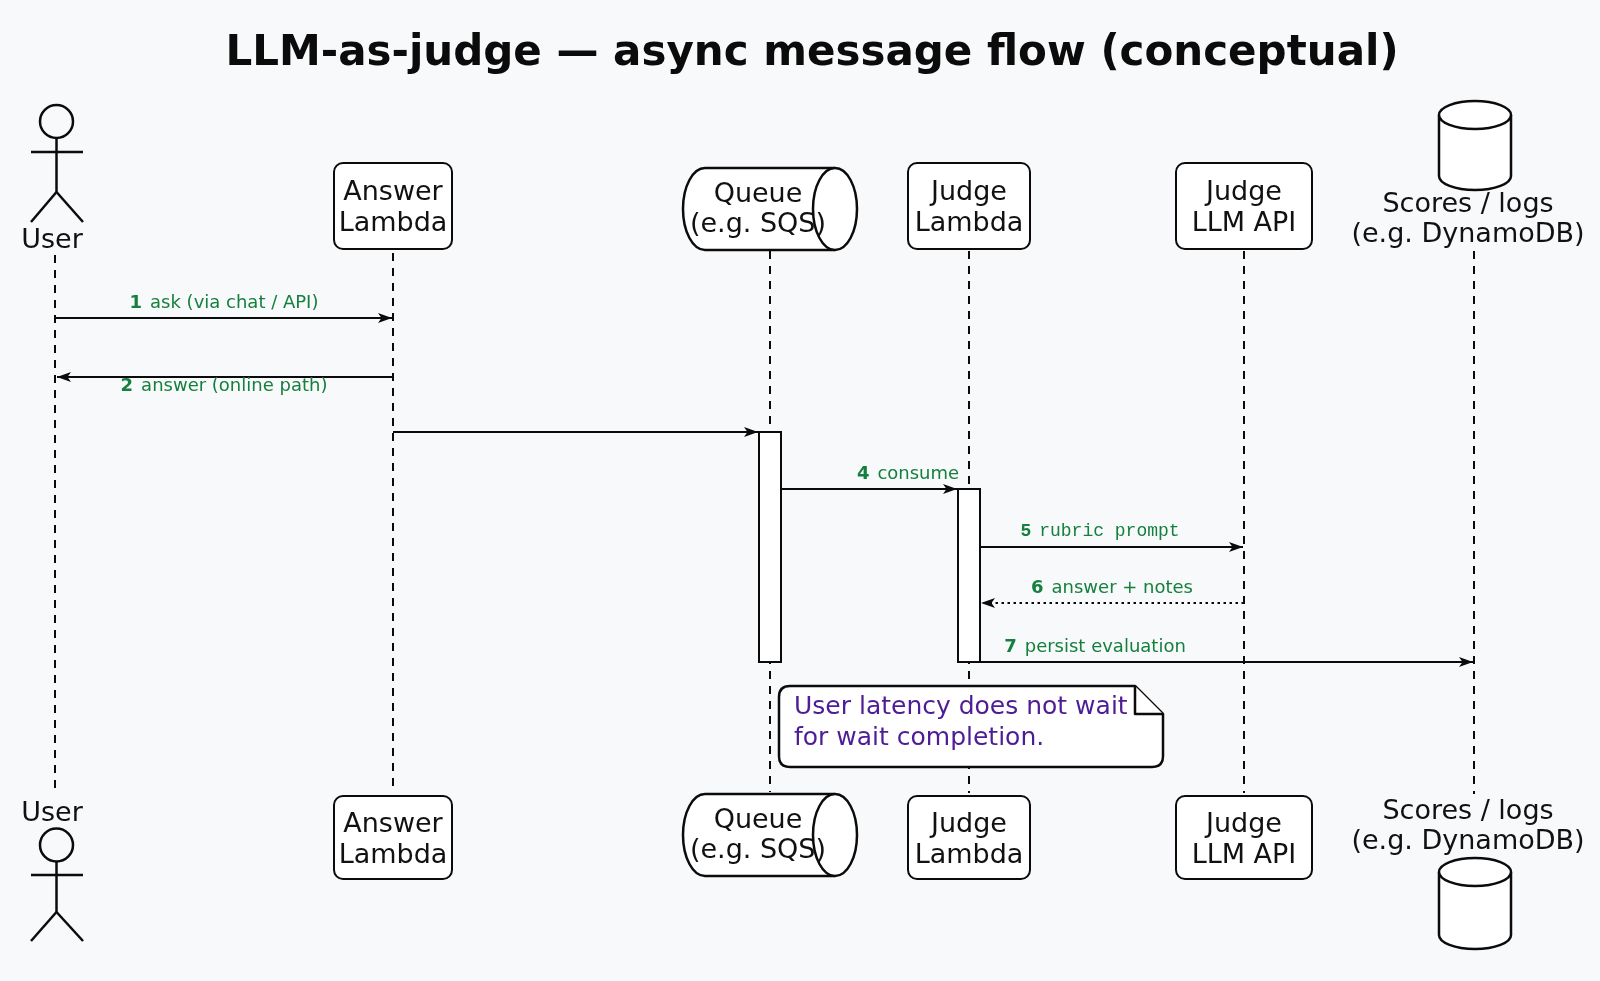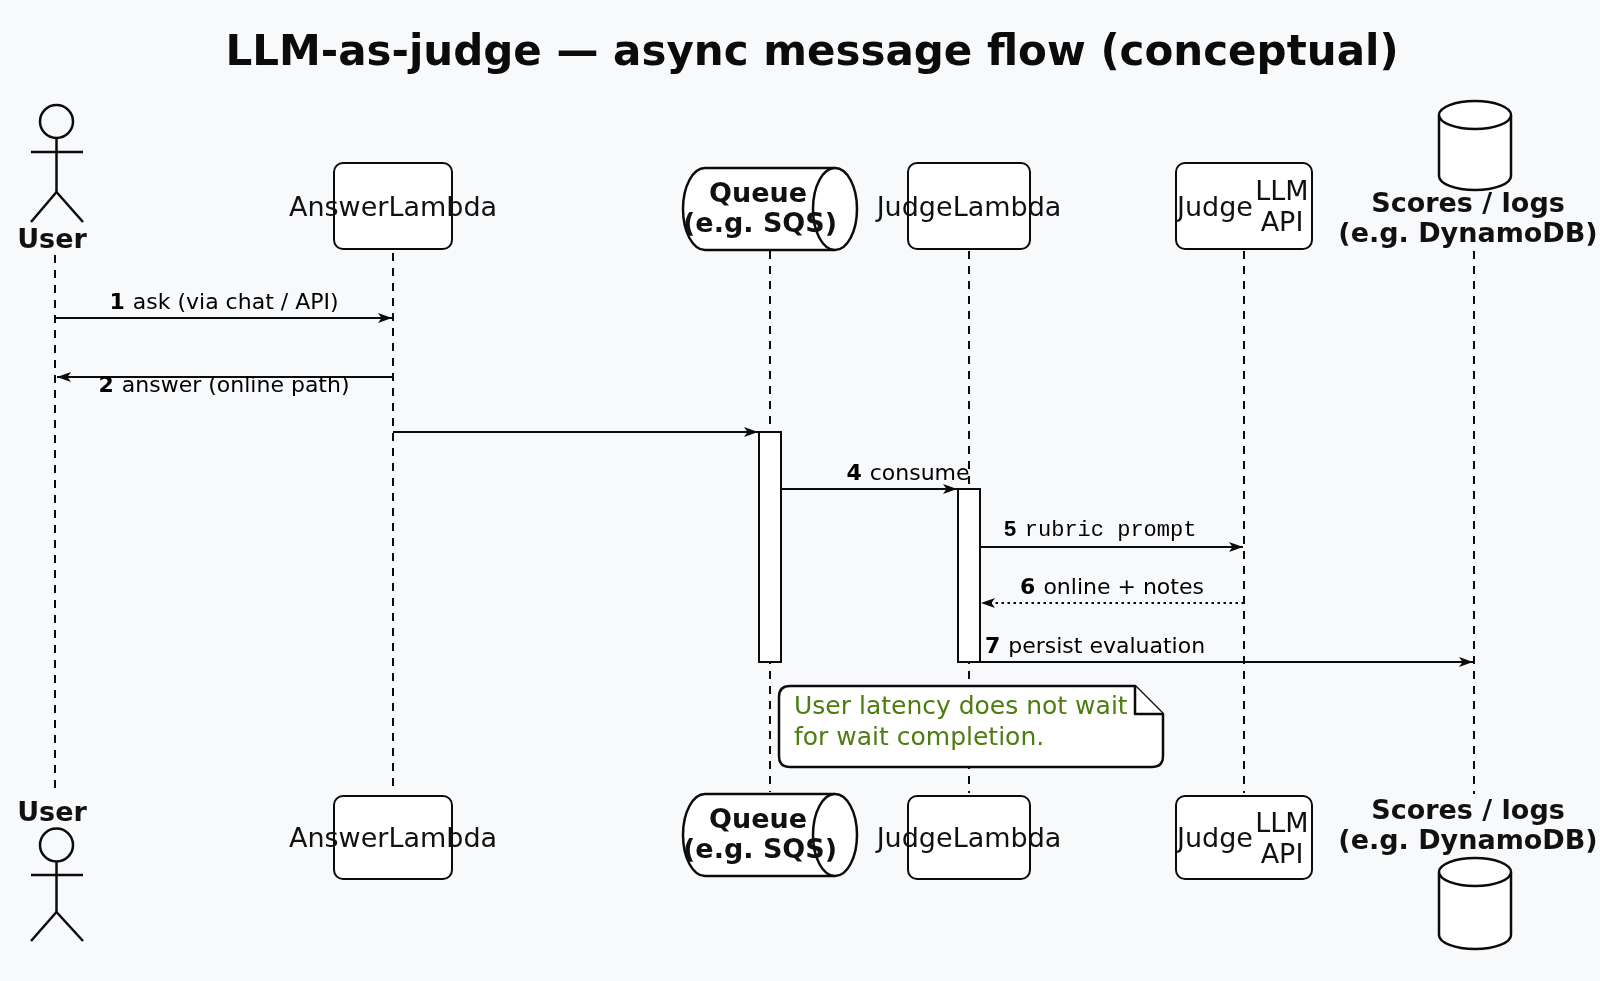--- a/index.html
+++ b/index.html
@@ -15,37 +15,37 @@
   .title{
     position:absolute;left:12px;top:26px;width:1600px;
     text-align:center;font-size:42px;font-weight:700;color:#0b0b0b;
     letter-spacing:0px;
   }
   .pbox{
     position:absolute;
     background:#ffffff;
     border:2.5px solid #0b0b0b;
     border-radius:10px;
-    display:flex;flex-direction:row;align-items:center;justify-content:center;
+    display:flex;flex-direction:column;align-items:center;justify-content:center;
     font-size:27px;line-height:31px;text-align:center;
     box-sizing:border-box;
   }
   .plabel{
     position:absolute;
-    font-size:27px;line-height:30px;text-align:center;white-space:nowrap;font-weight:bold;
+    font-size:27px;line-height:30px;text-align:center;white-space:nowrap;
   }
   .mlabel{
     position:absolute;
     transform:translateX(-50%);
-    font-size:22px;line-height:30px;white-space:nowrap;color:#000000;
+    font-size:18px;line-height:30px;white-space:nowrap;color:#15803d;
   }
   .mnum{font-weight:700;margin-right:8px;}
   .note-text{
     position:absolute;left:794px;top:690px;
-    font-size:25px;line-height:31px;color:#4d7c0f;
+    font-size:25px;line-height:31px;color:#4c1d95;
   }
 </style>
 </head>
 <body>
 
 <div class="canvas">
 
   <svg class="layer" width="1600" height="981" viewBox="0 0 1600 981">
     <defs>
       <marker id="arrow" markerUnits="userSpaceOnUse" markerWidth="18" markerHeight="14" refX="15" refY="6" orient="auto">
@@ -152,21 +152,21 @@
   <div class="mlabel" style="left:224px;top:346px;margin-top:24px;">
     <span class="mnum">2</span><span>answer (online path)</span>
   </div>
   <div class="mlabel" style="left:908px;top:458px;">
     <span class="mnum">4</span><span>consume</span>
   </div>
   <div class="mlabel" style="left:1100px;top:516px;font-family:Liberation Mono, monospace;">
     <span class="mnum">5</span><span>rubric prompt</span>
   </div>
   <div class="mlabel" style="left:1112px;top:572px;">
-    <span class="mnum">6</span><span>online + notes</span>
+    <span class="mnum">6</span><span>answer + notes</span>
   </div>
   <div class="mlabel" style="left:1095px;top:631px;">
     <span class="mnum">7</span><span>persist evaluation</span>
   </div>
 
   <div class="note-text">
     <div>User latency does not wait</div>
     <div>for wait completion.</div>
   </div>
 

